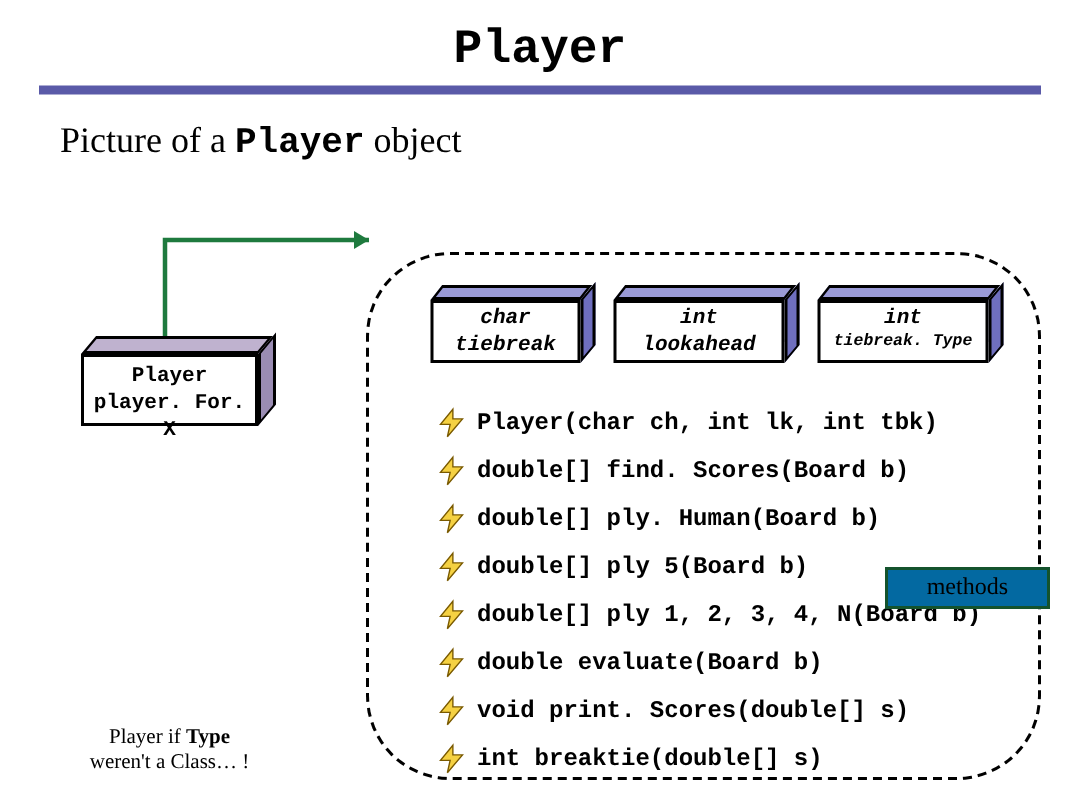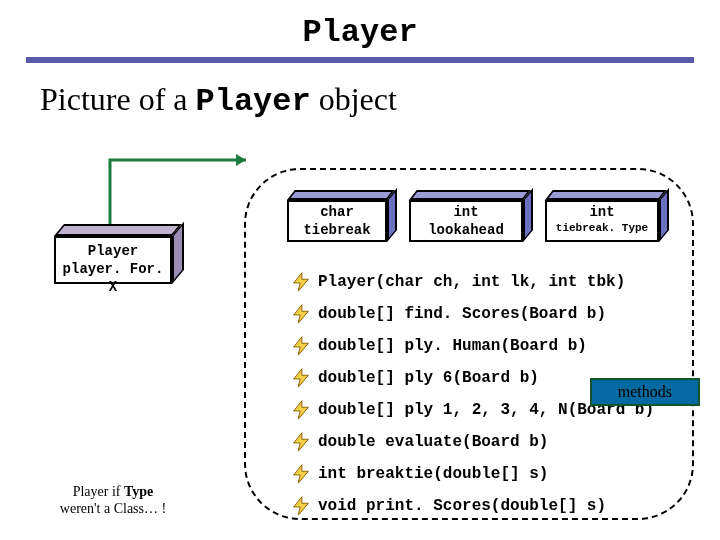--- a/index.html
+++ b/index.html
@@ -21,21 +21,21 @@
     padding-top: 14px;
   }
   .rule {
     margin: 6px 26px 0 26px;
     height: 6px;
     border-top: 3px solid #5a5aa8;
     border-bottom: 3px solid #5a5aa8;
   }
   .subtitle {
     margin: 18px 0 0 40px;
-    font-size: 32px;
+    font-size: 24px;
   }
   .subtitle .mono {
     font-family: "Courier New", monospace;
     font-weight: bold;
   }
 
   
   .refbox {
     position: absolute;
     left: 54px;
@@ -86,21 +86,21 @@
   }
 
   
   .fieldboxes {
     position: absolute;
     left: 287px;
     top: 200px;
     display: flex;
     gap: 22px;
   }
-  .fieldbox { position: relative; }
+  .fieldbox { position: relative; font-style: italic; }
   .fieldbox .back2 {
     position: absolute;
     left: 8px; top: -10px;
     width: 94px; height: 38px;
     background: #6f6fb0;
     border: 2px solid #000;
   }
   .fieldbox.wide .back2 { width: 108px; }
   .fieldbox .front2 {
     position: relative;
@@ -285,21 +285,21 @@
         </svg>
       </span>
     <span>double[] ply. Human(Board b)</span>
   </div>
   <div class="mrow">
     <span class="bolt">
         <svg viewBox="0 0 24 24">
           <path d="M13 2 L4 13 L11 13 L9 22 L20 9 L13 9 Z" fill="#f5d142" stroke="#7a5a00" stroke-width="1"></path>
         </svg>
       </span>
-    <span>double[] ply 6(Board b)</span>
+    <span>double[] ply 5(Board b)</span>
   </div>
   <div class="mrow">
     <span class="bolt">
         <svg viewBox="0 0 24 24">
           <path d="M13 2 L4 13 L11 13 L9 22 L20 9 L13 9 Z" fill="#f5d142" stroke="#7a5a00" stroke-width="1"></path>
         </svg>
       </span>
     <span>double[] ply 1, 2, 3, 4, N(Board b)</span>
   </div>
   <div class="mrow">
@@ -309,29 +309,29 @@
         </svg>
       </span>
     <span>double evaluate(Board b)</span>
   </div>
   <div class="mrow">
     <span class="bolt">
         <svg viewBox="0 0 24 24">
           <path d="M13 2 L4 13 L11 13 L9 22 L20 9 L13 9 Z" fill="#f5d142" stroke="#7a5a00" stroke-width="1"></path>
         </svg>
       </span>
+    <span>void print. Scores(double[] s)</span>
+  </div>
+  <div class="mrow">
+    <span class="bolt">
+        <svg viewBox="0 0 24 24">
+          <path d="M13 2 L4 13 L11 13 L9 22 L20 9 L13 9 Z" fill="#f5d142" stroke="#7a5a00" stroke-width="1"></path>
+        </svg>
+      </span>
     <span>int breaktie(double[] s)</span>
-  </div>
-  <div class="mrow">
-    <span class="bolt">
-        <svg viewBox="0 0 24 24">
-          <path d="M13 2 L4 13 L11 13 L9 22 L20 9 L13 9 Z" fill="#f5d142" stroke="#7a5a00" stroke-width="1"></path>
-        </svg>
-      </span>
-    <span>void print. Scores(double[] s)</span>
   </div>
 </div>
 
 <div class="methodsLabel">methods</div>
 
 <div class="footnote">
   <span>Player if </span><span class="b">Type</span><br>
   <span> weren't a Class… !</span>
 </div>
 

